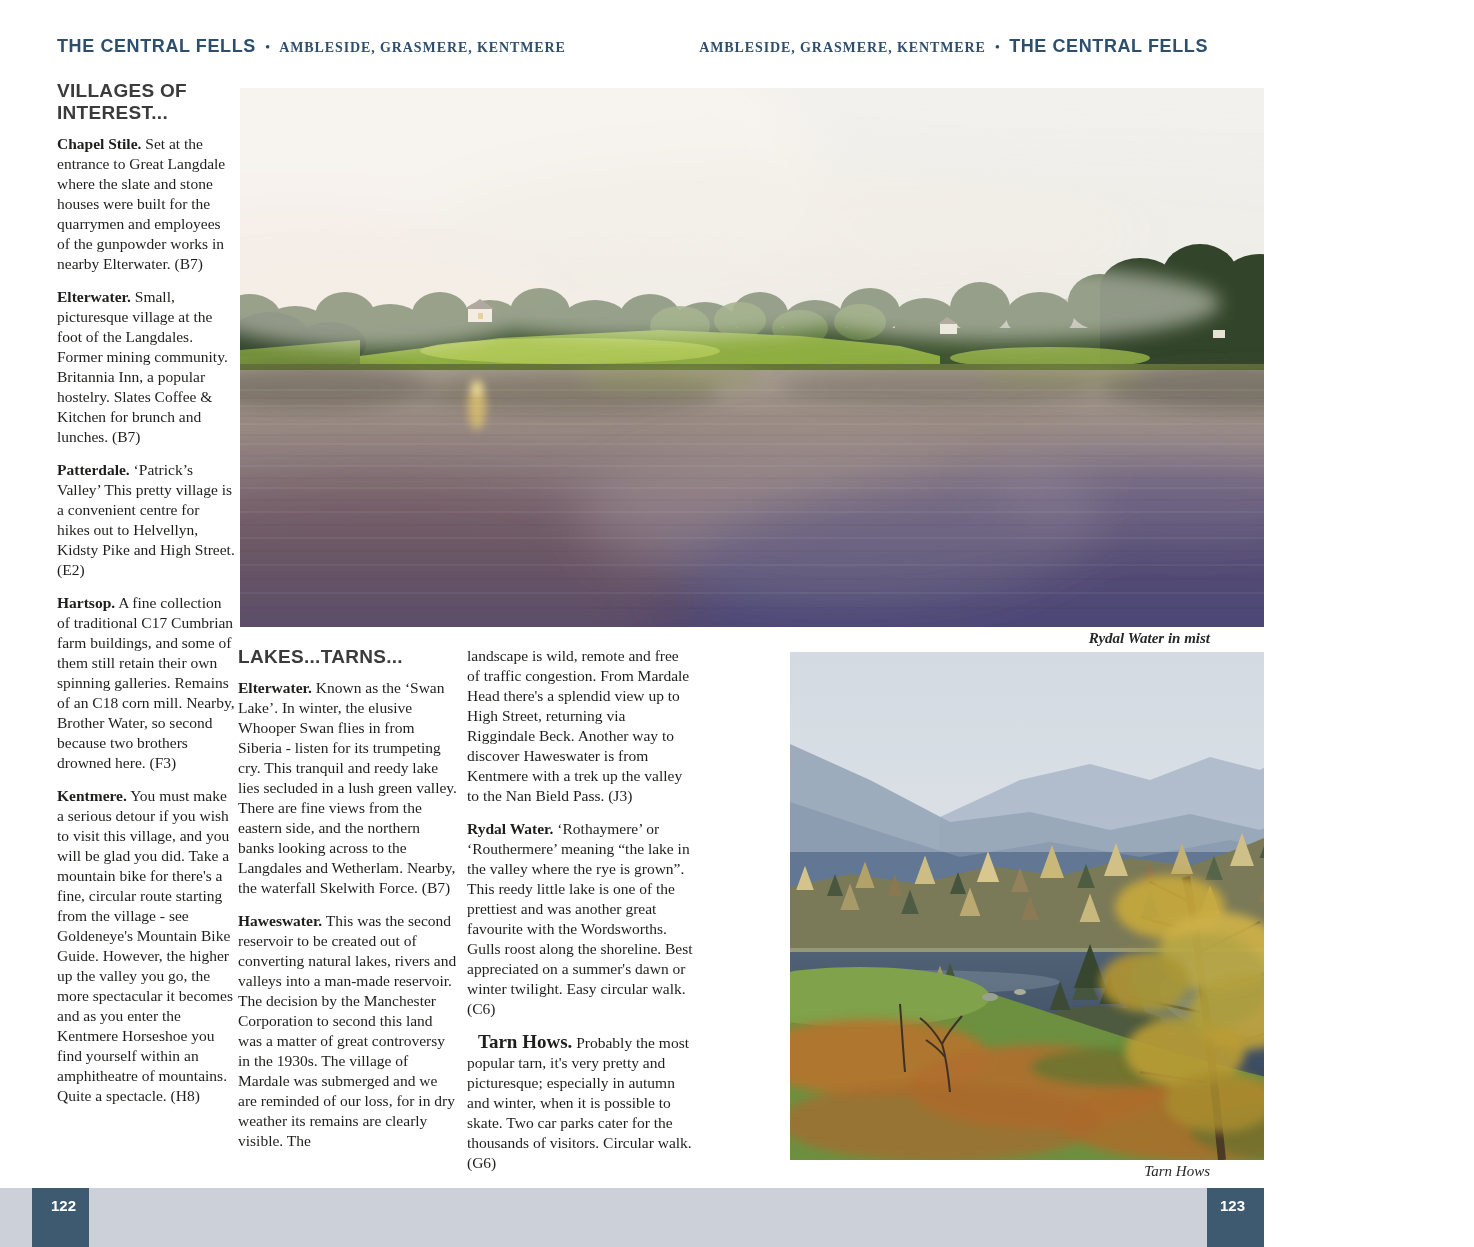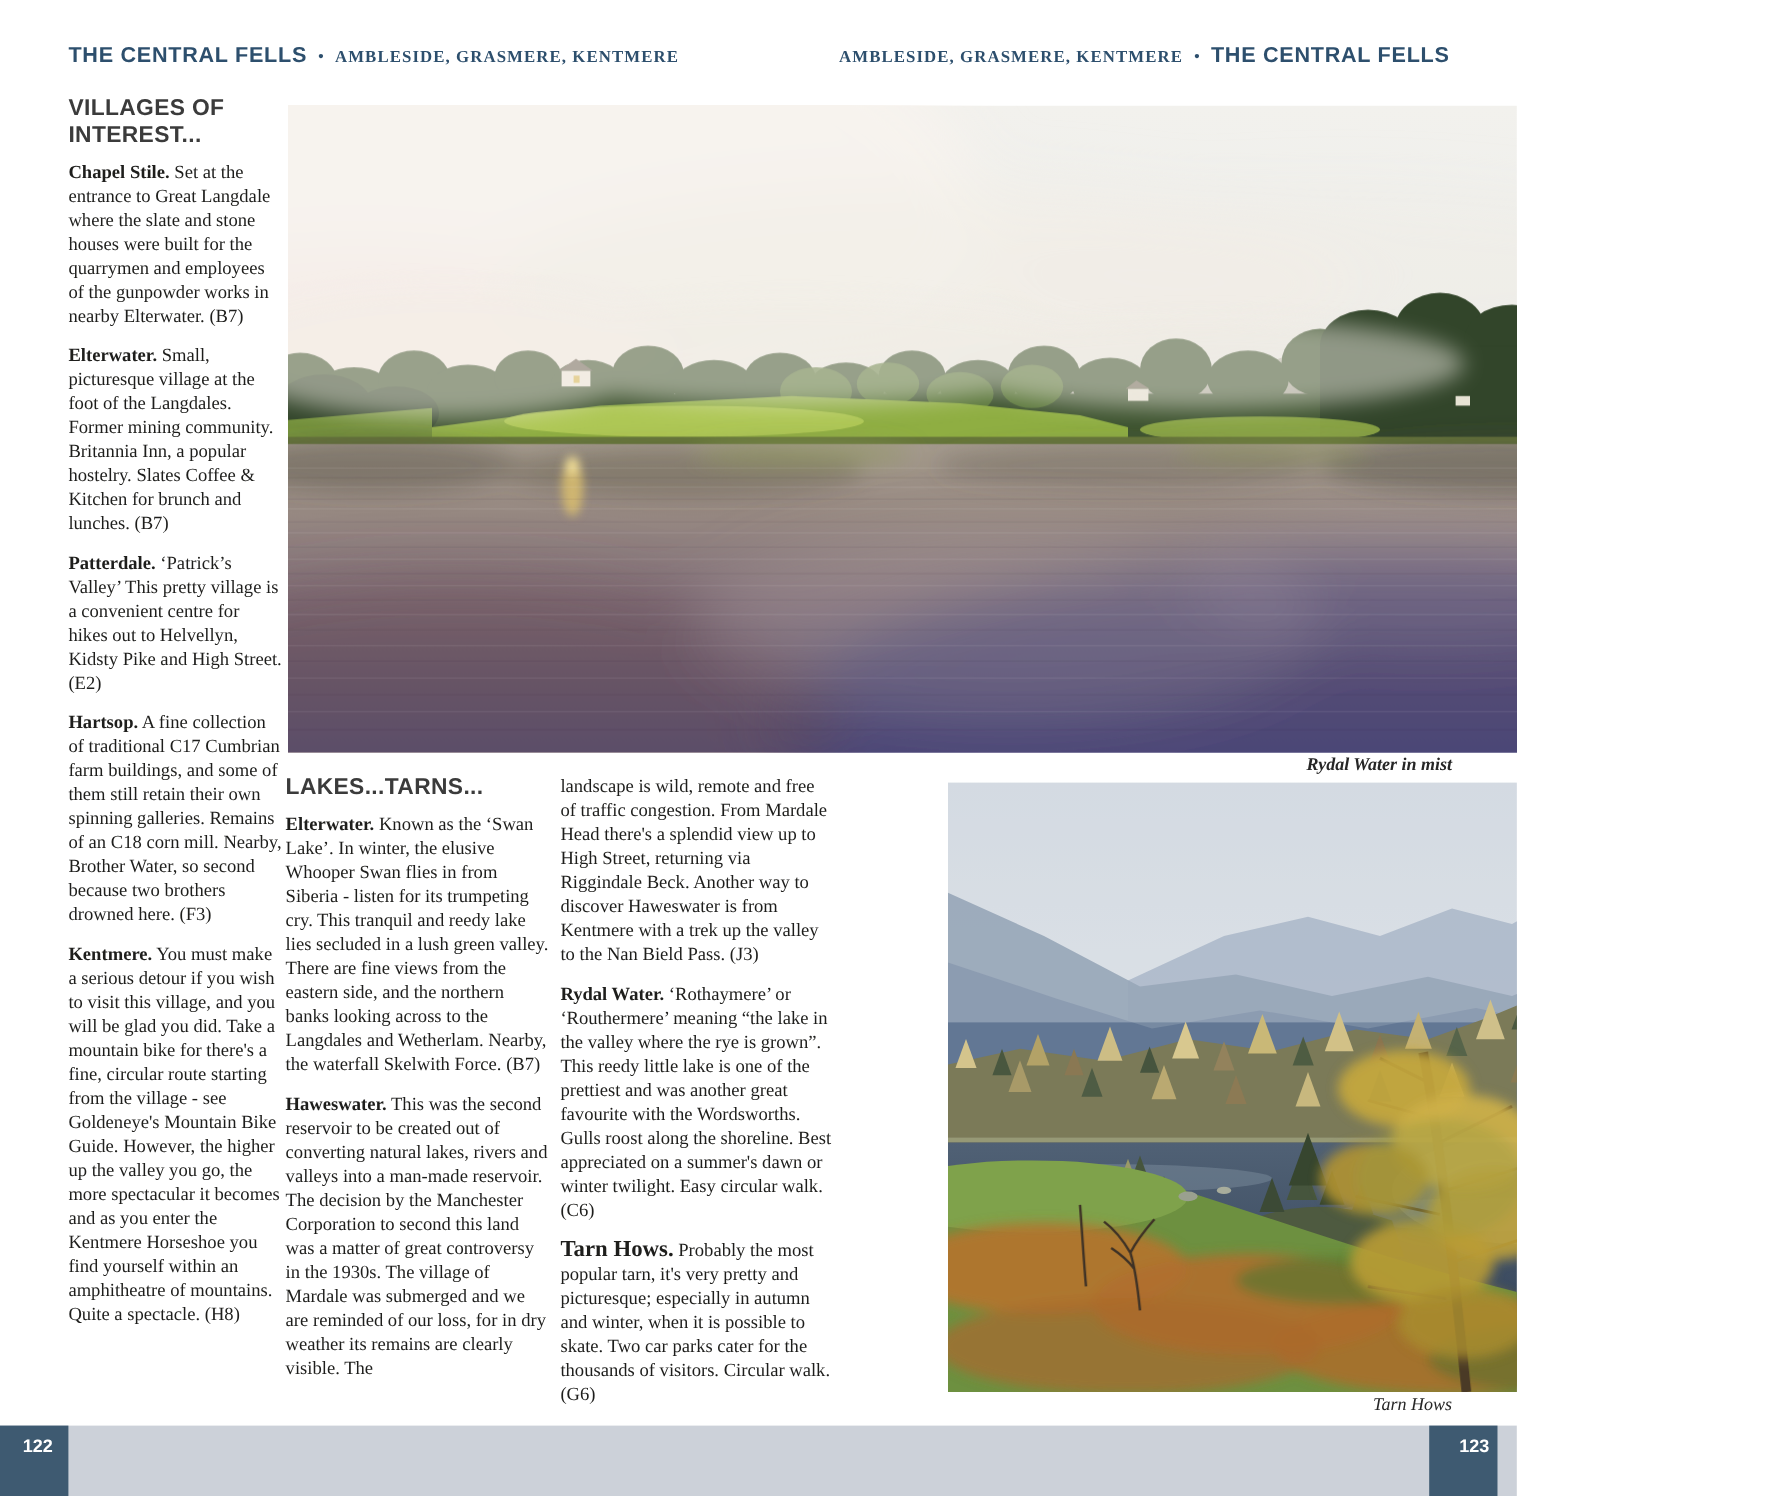--- a/index.html
+++ b/index.html
@@ -17,36 +17,36 @@
   
   .sec-h{font-family:"Liberation Sans",sans-serif;font-weight:700;font-size:19px;line-height:1.15;
          color:var(--heading-gray);letter-spacing:.3px;margin:0 0 10px 0;}
 
   
   .left-col{position:absolute;left:57px;top:80px;width:178px;}
   .col2{position:absolute;left:238px;top:646px;width:219px;}
   .col3{position:absolute;left:467px;top:646px;width:226px;}
   .entry{font-size:15.5px;line-height:20px;color:var(--body-text);margin:0 0 13px 0;}
   .entry b{font-weight:700;}
-  .lead-big{font-size:19px;}
+  .lead-big{font-size:19px;margin-left:11px;}
 
   
   .photo-top{position:absolute;left:240px;top:88px;width:1180px;height:539px;}
   .photo-bottom{position:absolute;left:790px;top:652px;width:630px;height:508px;}
   .photo-top svg,.photo-bottom svg{display:block;width:100%;height:100%;}
   .caption{position:absolute;right:54px;font-style:italic;font-size:15px;color:#262626;text-align:right;}
   .caption-top{top:630px;font-weight:bold;}
   .caption-bottom{top:1163px;}
 
   
   .footer-bar{position:absolute;left:0;top:1188px;width:1474px;height:59px;background:var(--footer-bar);}
   .pageno{position:absolute;top:1188px;width:57px;height:59px;background:var(--footer-box);color:#fff;
-          font-family:"Liberation Sans",sans-serif;font-weight:700;font-size:15px;box-sizing:border-box;padding-top:9px;}
+          font-family:"Liberation Sans",sans-serif;font-weight:700;font-size:15px;box-sizing:border-box;padding-top:9px;margin-left:32px;}
   .pageno-left{left:0;text-align:right;padding-right:13px;}
-  .pageno-right{right:16px;text-align:left;padding-left:25px;}
+  .pageno-right{right:0;text-align:left;padding-left:13px;}
 </style>
 </head>
 <body>
 
 <div class="page">
 
   <div class="hdr hdr-left">
     <span class="hdr-title">THE CENTRAL FELLS</span>
     <span class="hdr-dot">•</span>
     <span class="hdr-sub">AMBLESIDE, GRASMERE, KENTMERE</span>

